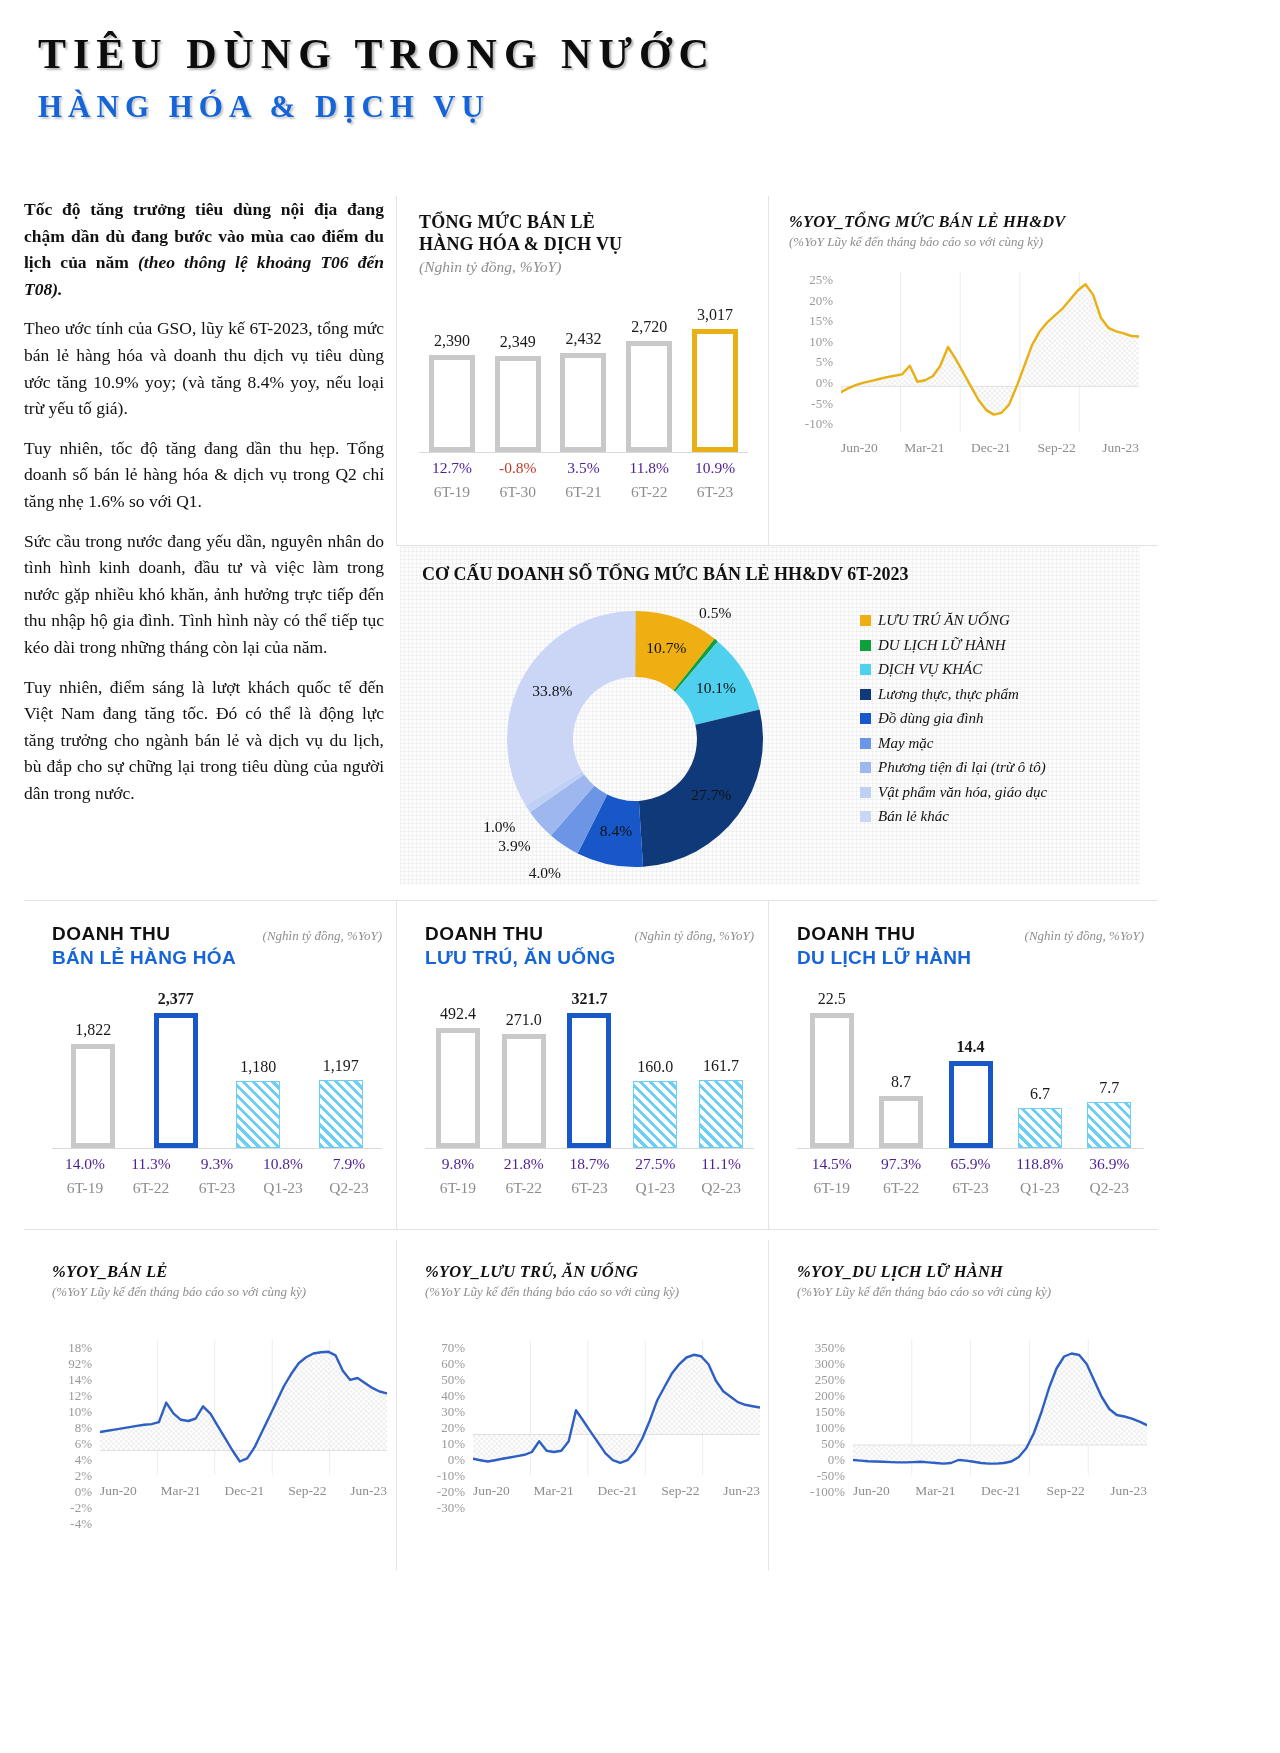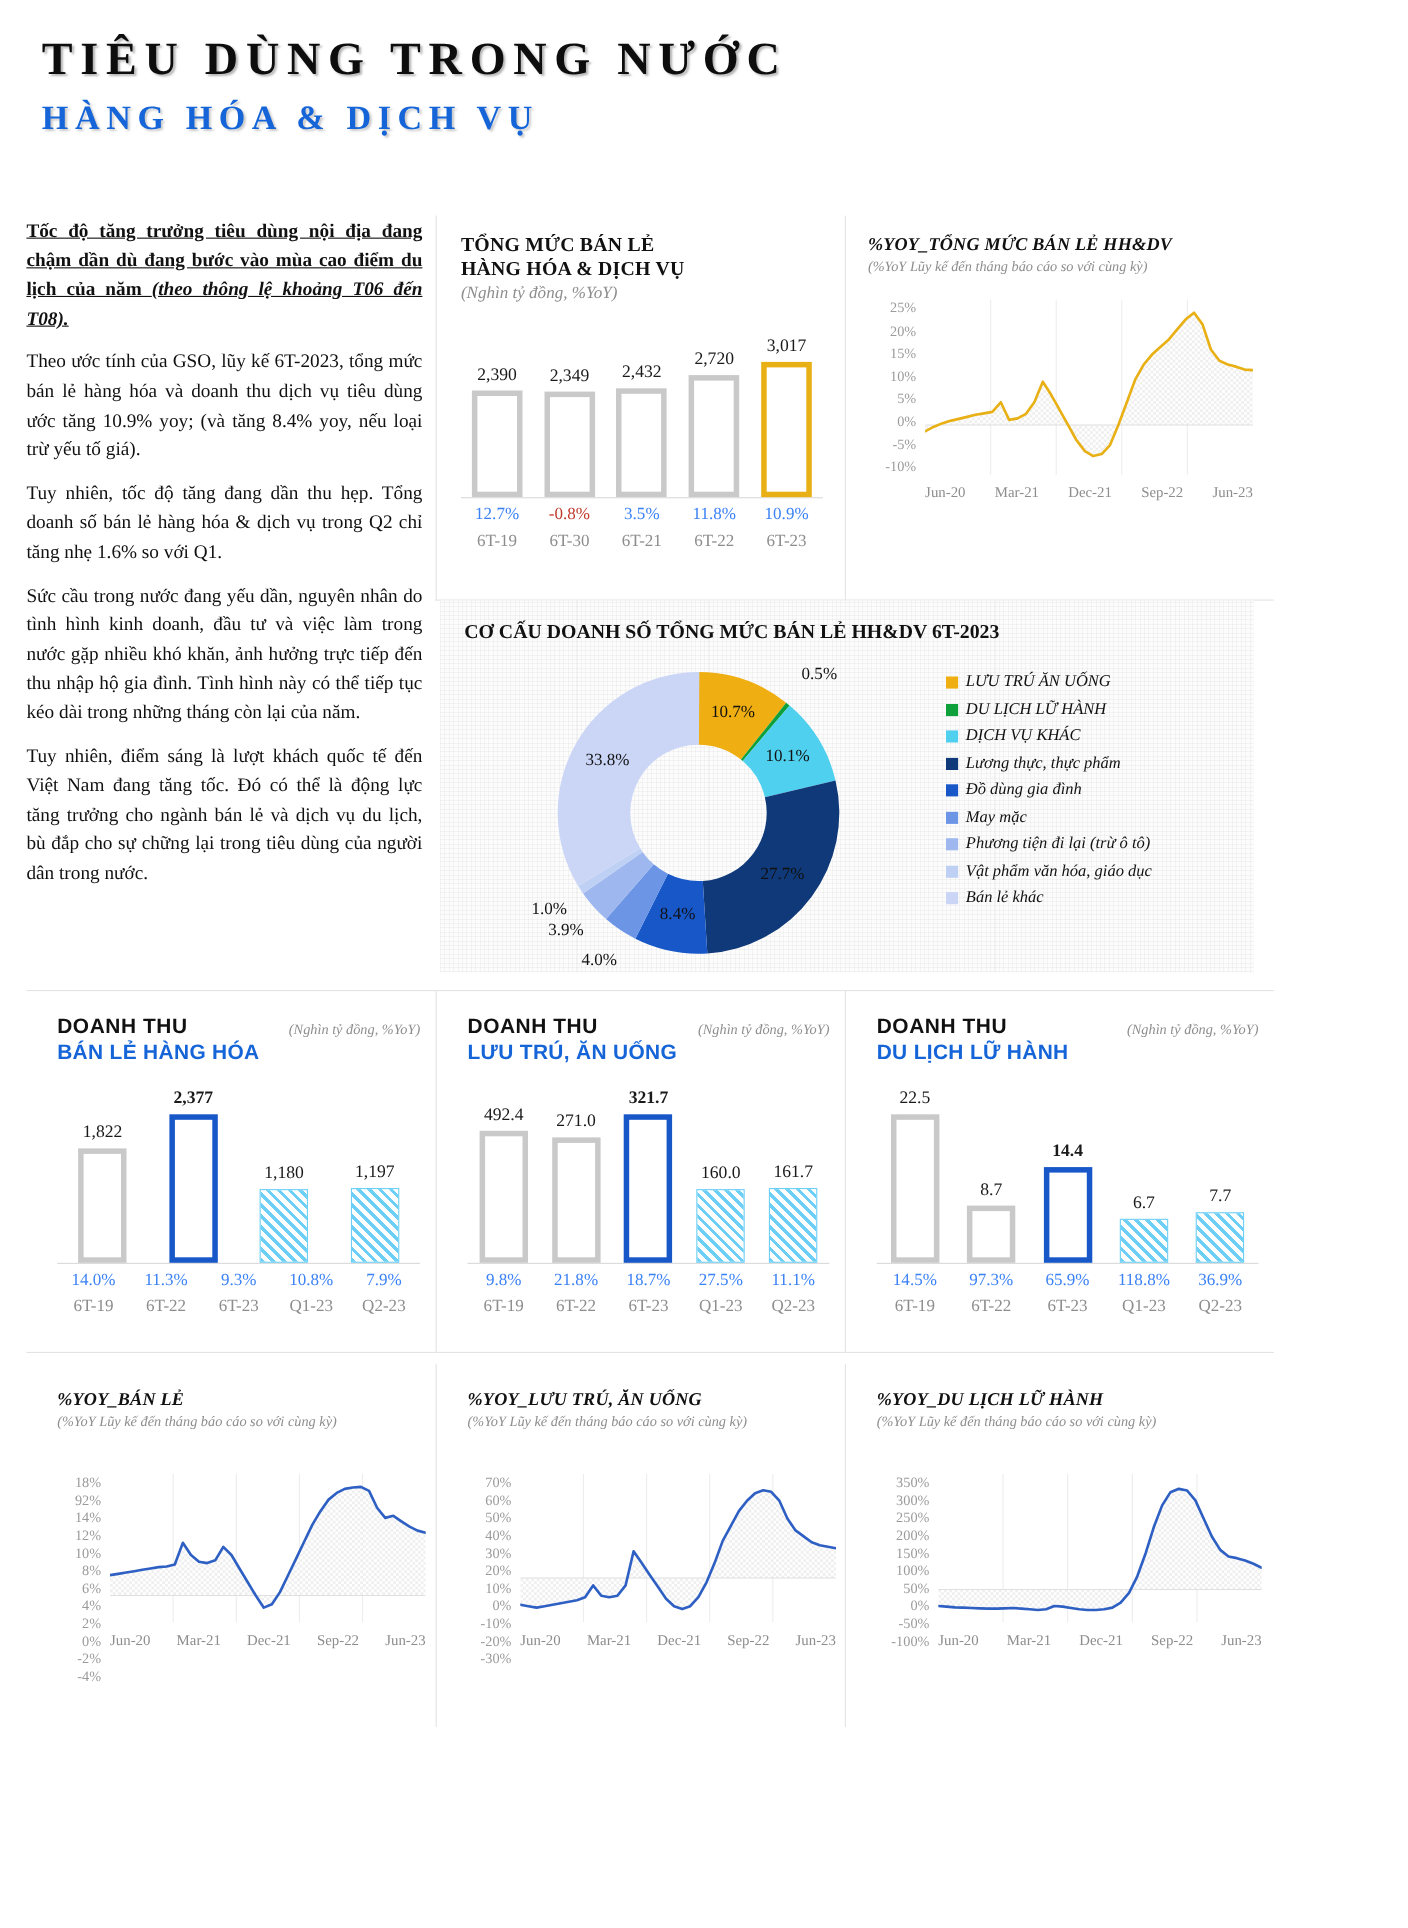--- a/index.html
+++ b/index.html
@@ -28,21 +28,21 @@
   .panel { position:absolute; background:#fff; }
   .panel-border-l { border-left:1px solid #e3e3e3; }
   .panel-border-b { border-bottom:1px solid #e3e3e3; }
   .panel-border-t { border-top:1px solid #e3e3e3; }
 
   
   .col-text p {
     font-size:17.5px; line-height:1.52; text-align:justify; margin-bottom:13px;
     font-family:"Liberation Serif", serif;
   }
-  .col-text p.lead { font-weight:bold;text-decoration:underline; }
+  .col-text p.lead { font-weight:bold; }
   .col-text p.lead i { font-weight:bold; font-style:italic; }
 
   
   .card-title { font-weight:bold; font-size:18px; letter-spacing:.2px; line-height:1.22; }
   .card-title.small { font-size:16.5px;font-style:italic; }
   .card-sub { font-style:italic; color:#8d8d8d; font-size:15.5px; margin-top:2px; }
   .card-sub.sm { font-size:13px; }
 
   
   .bars { position:relative; display:flex; align-items:flex-end; justify-content:space-between; }
@@ -53,21 +53,21 @@
   .bar.grey { border:5px solid #c9c9c9; }
   .bar.gold { border:5px solid #E8B014; }
   .bar.blue { border:5px solid #1757C8; }
   .bar.hatch {
     border:1px solid #6dcff6;
     background-image: repeating-linear-gradient(45deg,#6dcff6 0 3px, #ffffff 3px 7px);
   }
   .baseline { height:1px; background:#d9d9d9; }
   .pct-row, .cat-row { display:flex; }
   .pct-row > div, .cat-row > div { flex:1; text-align:center; font-size:15.5px; }
-  .pct-row > div { color:#3b82f6; padding-top:6px; }
+  .pct-row > div { color:#4c1d95; padding-top:6px; }
   .pct-row > div.neg { color:#C0392B; }
   .cat-row > div { color:#8d8d8d; padding-top:6px; }
 
   
   .lc-wrap { position:relative; }
   .lc-ylabels { position:absolute; left:0; top:0; display:flex; flex-direction:column;
       justify-content:space-between; text-align:right; color:#9a9a9a; font-size:13px; }
   .lc-xlabels { display:flex; justify-content:space-between; color:#8d8d8d; font-size:13.5px; }
 
   
@@ -196,21 +196,21 @@
         <path d="M217.8231630808889,37.40735859053467 A128,128 0 0 1 259.5566094057122,105.51015338539639 L195.33210768089185,120.71585554605137 A62,62 0 0 0 175.11746961730555,87.72856431729022 Z" fill="#4FD0EE"></path>
         <path d="M259.5566094057122,105.51015338539639 A128,128 0 0 1 143.03718649975215,262.7474212388188 L138.89301221081746,196.87765716255285 A62,62 0 0 0 195.33210768089185,120.71585554605137 Z" fill="#0F3978"></path>
         <path d="M143.03718649975215,262.7474212388188 A128,128 0 0 1 77.60694834047594,249.4117022913618 L107.20024060241803,190.41816829737837 A62,62 0 0 0 138.89301221081746,196.87765716255285 Z" fill="#1757C8"></path>
         <path d="M77.60694834047594,249.4117022913618 A128,128 0 0 1 50.95702326362159,231.5441767342213 L94.2916831433167,181.76358560563844 A62,62 0 0 0 107.20024060241803,190.41816829737837 Z" fill="#6C95E6"></path>
         <path d="M50.95702326362159,231.5441767342213 A128,128 0 0 1 30.046130006342125,208.27131207610768 L84.16296922182197,170.49079178686466 A62,62 0 0 0 94.2916831433167,181.76358560563844 Z" fill="#9EB8EF"></path>
         <path d="M30.046130006342125,208.27131207610768 A128,128 0 0 1 25.652488742490235,201.53661985545085 L82.03479923464371,167.228675242484 A62,62 0 0 0 84.16296922182197,170.49079178686466 Z" fill="#BFD0F5"></path>
         <path d="M25.652488742490235,201.53661985545085 A128,128 0 0 1 135.80424242759148,7.002526610414449 L135.38955492586462,73.0012238269195 A62,62 0 0 0 82.03479923464371,167.228675242484 Z" fill="#CBD6F7"></path>
       </svg></div>
   <div id="donut-labels">
       <div class="pct-lbl" style="left:244.336264411591px;top:93.31701090660027px;width:44px;text-align:center">10.7%</div>
-      <div class="pct-lbl" style="left:317px;top:57.85306188418596px;width:44px;text-align:right">0.5%</div>
+      <div class="pct-lbl" style="left:299px;top:57.85306188418596px;width:44px;text-align:left">0.5%</div>
       <div class="pct-lbl" style="left:294.0008156136388px;top:133.36263635198486px;width:44px;text-align:center">10.1%</div>
       <div class="pct-lbl" style="left:289.32693301065217px;top:239.5614647722937px;width:44px;text-align:center">27.7%</div>
       <div class="pct-lbl" style="left:194.0275518511314px;top:276.08622997650343px;width:44px;text-align:center">8.4%</div>
       <div class="pct-lbl" style="left:122.78615012891362px;top:317.5565356697217px;width:44px;text-align:center">4.0%</div>
       <div class="pct-lbl" style="left:92.49708897126197px;top:291.2730272671825px;width:44px;text-align:center">3.9%</div>
       <div class="pct-lbl" style="left:77.32045751317304px;top:271.5158841709516px;width:44px;text-align:center">1.0%</div>
       <div class="pct-lbl" style="left:130.33254330639505px;top:136.19090255291232px;width:44px;text-align:center">33.8%</div>
     </div>
   <div id="donut-legend" style="position:absolute; left:460px; top:66px;">
       <div class="legend-item">

